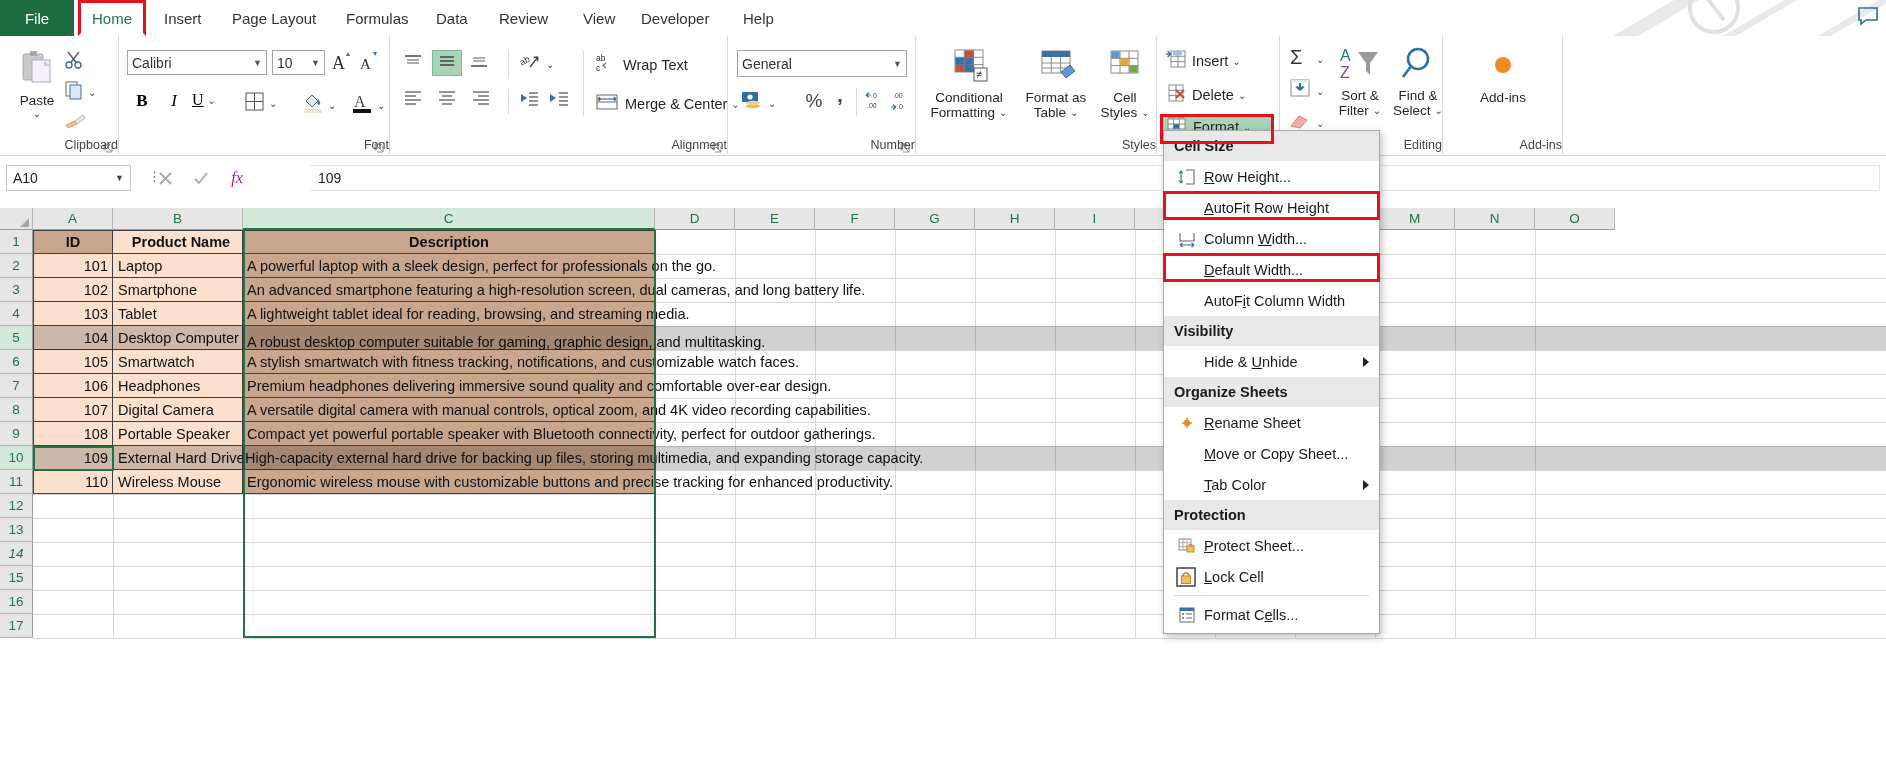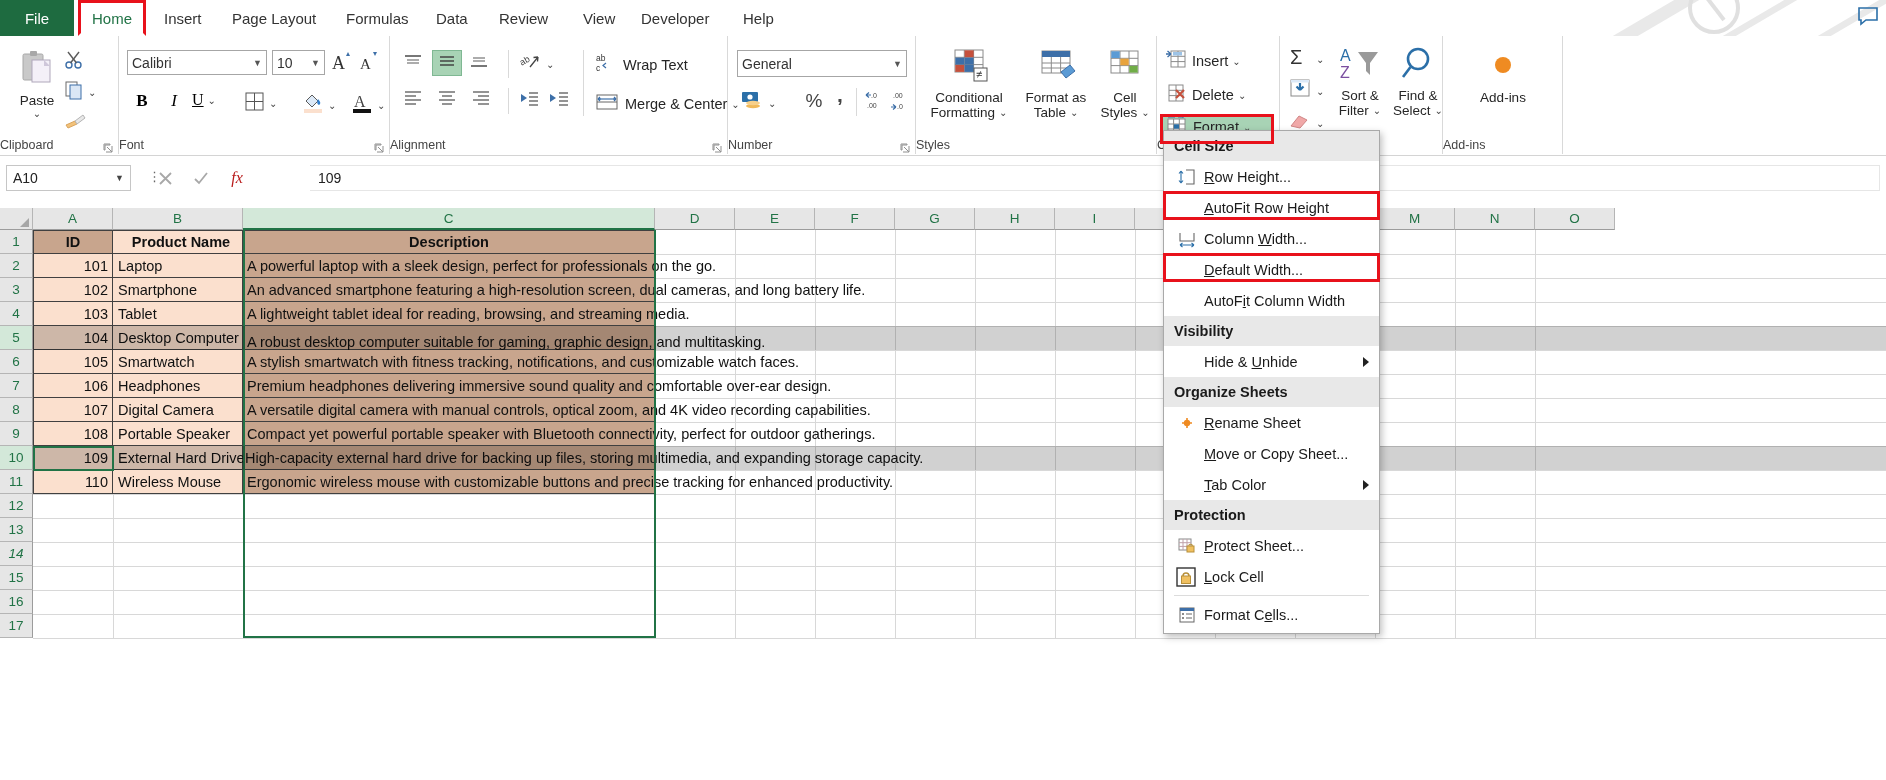--- a/index.html
+++ b/index.html
@@ -62,21 +62,21 @@
   .ribbon {
     position: absolute; top: 36px; left: 0; width: 1886px; height: 120px;
     background: #ffffff; border-bottom: 1px solid #d4d4d4;
   }
   .rgroup {
     position: absolute; top: 0; height: 118px;
     border-right: 1px solid #d9d9d9;
   }
   .rgroup-label {
     position: absolute; bottom: 2px; left: 0; width: 100%;
-    text-align: left; font-size: 12.5px; color: #444444;
+    text-align: right; font-size: 12.5px; color: #444444;
   }
   .dlg-launcher {
     position: absolute; bottom: 3px; right: 4px;
     width: 11px; height: 11px; opacity: .65;
   }
 
   .btn { position: absolute; display: flex; align-items: center; cursor: default; }
   .lbl { font-size: 14.5px; color: #262626; white-space: nowrap; }
   .chev { font-size: 10px; color: #444; margin-left: 4px; }
   .bigbtn {
@@ -781,21 +781,21 @@
         <svg width="15" height="15" viewBox="0 0 15 15">
             <path d="M2 2 L13 13 M13 2 L2 13" stroke="#a8a8a8" stroke-width="1.8"></path>
           </svg>
       </div>
       <div class="fbtn">
         <svg width="16" height="15" viewBox="0 0 16 15">
             <path d="M2 8 L6 12 L14 2" fill="none" stroke="#a8a8a8" stroke-width="1.8"></path>
           </svg>
       </div>
       <div class="fbtn">
-        <i style="font-family:'Liberation Serif',serif; font-size:16px; color:#b91c1c;">fx</i>
+        <i style="font-family:'Liberation Serif',serif; font-size:16px; color:#a21caf;">fx</i>
       </div>
     </div>
     <div class="fxbox">
       <span>109</span>
     </div>
   </div>
 
   <div class="gridwrap">
 
     <div class="corner"></div>

